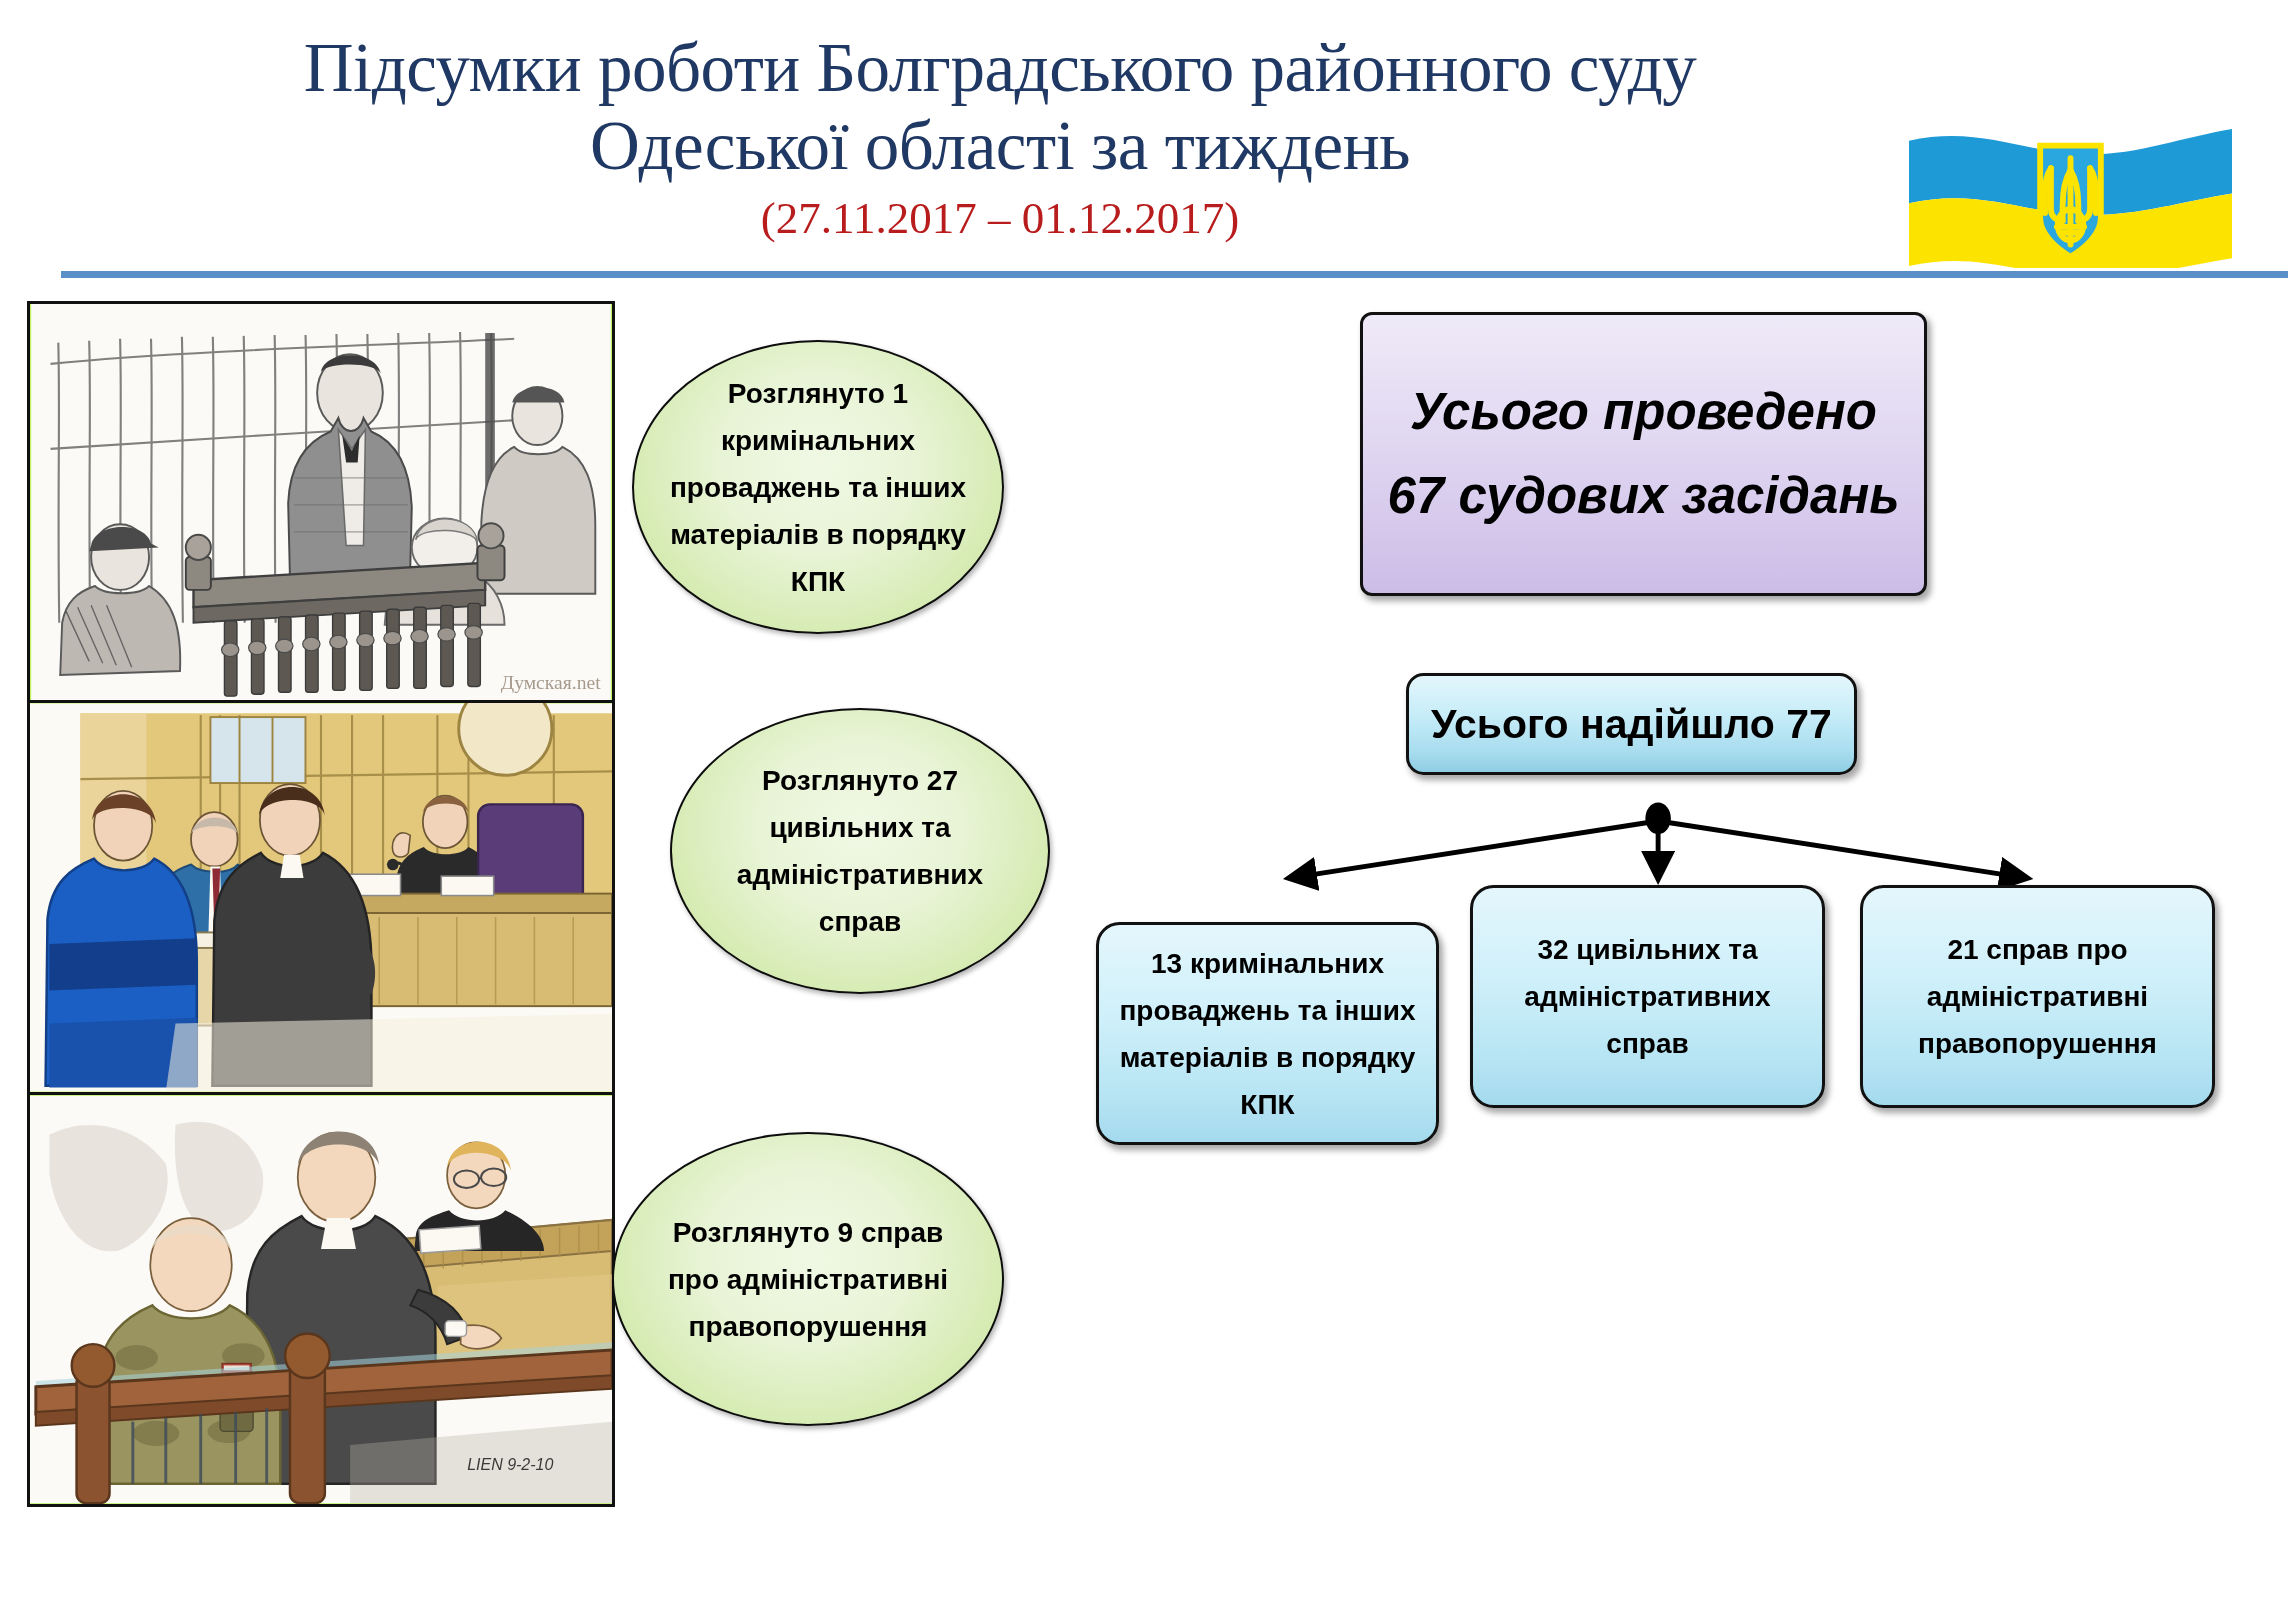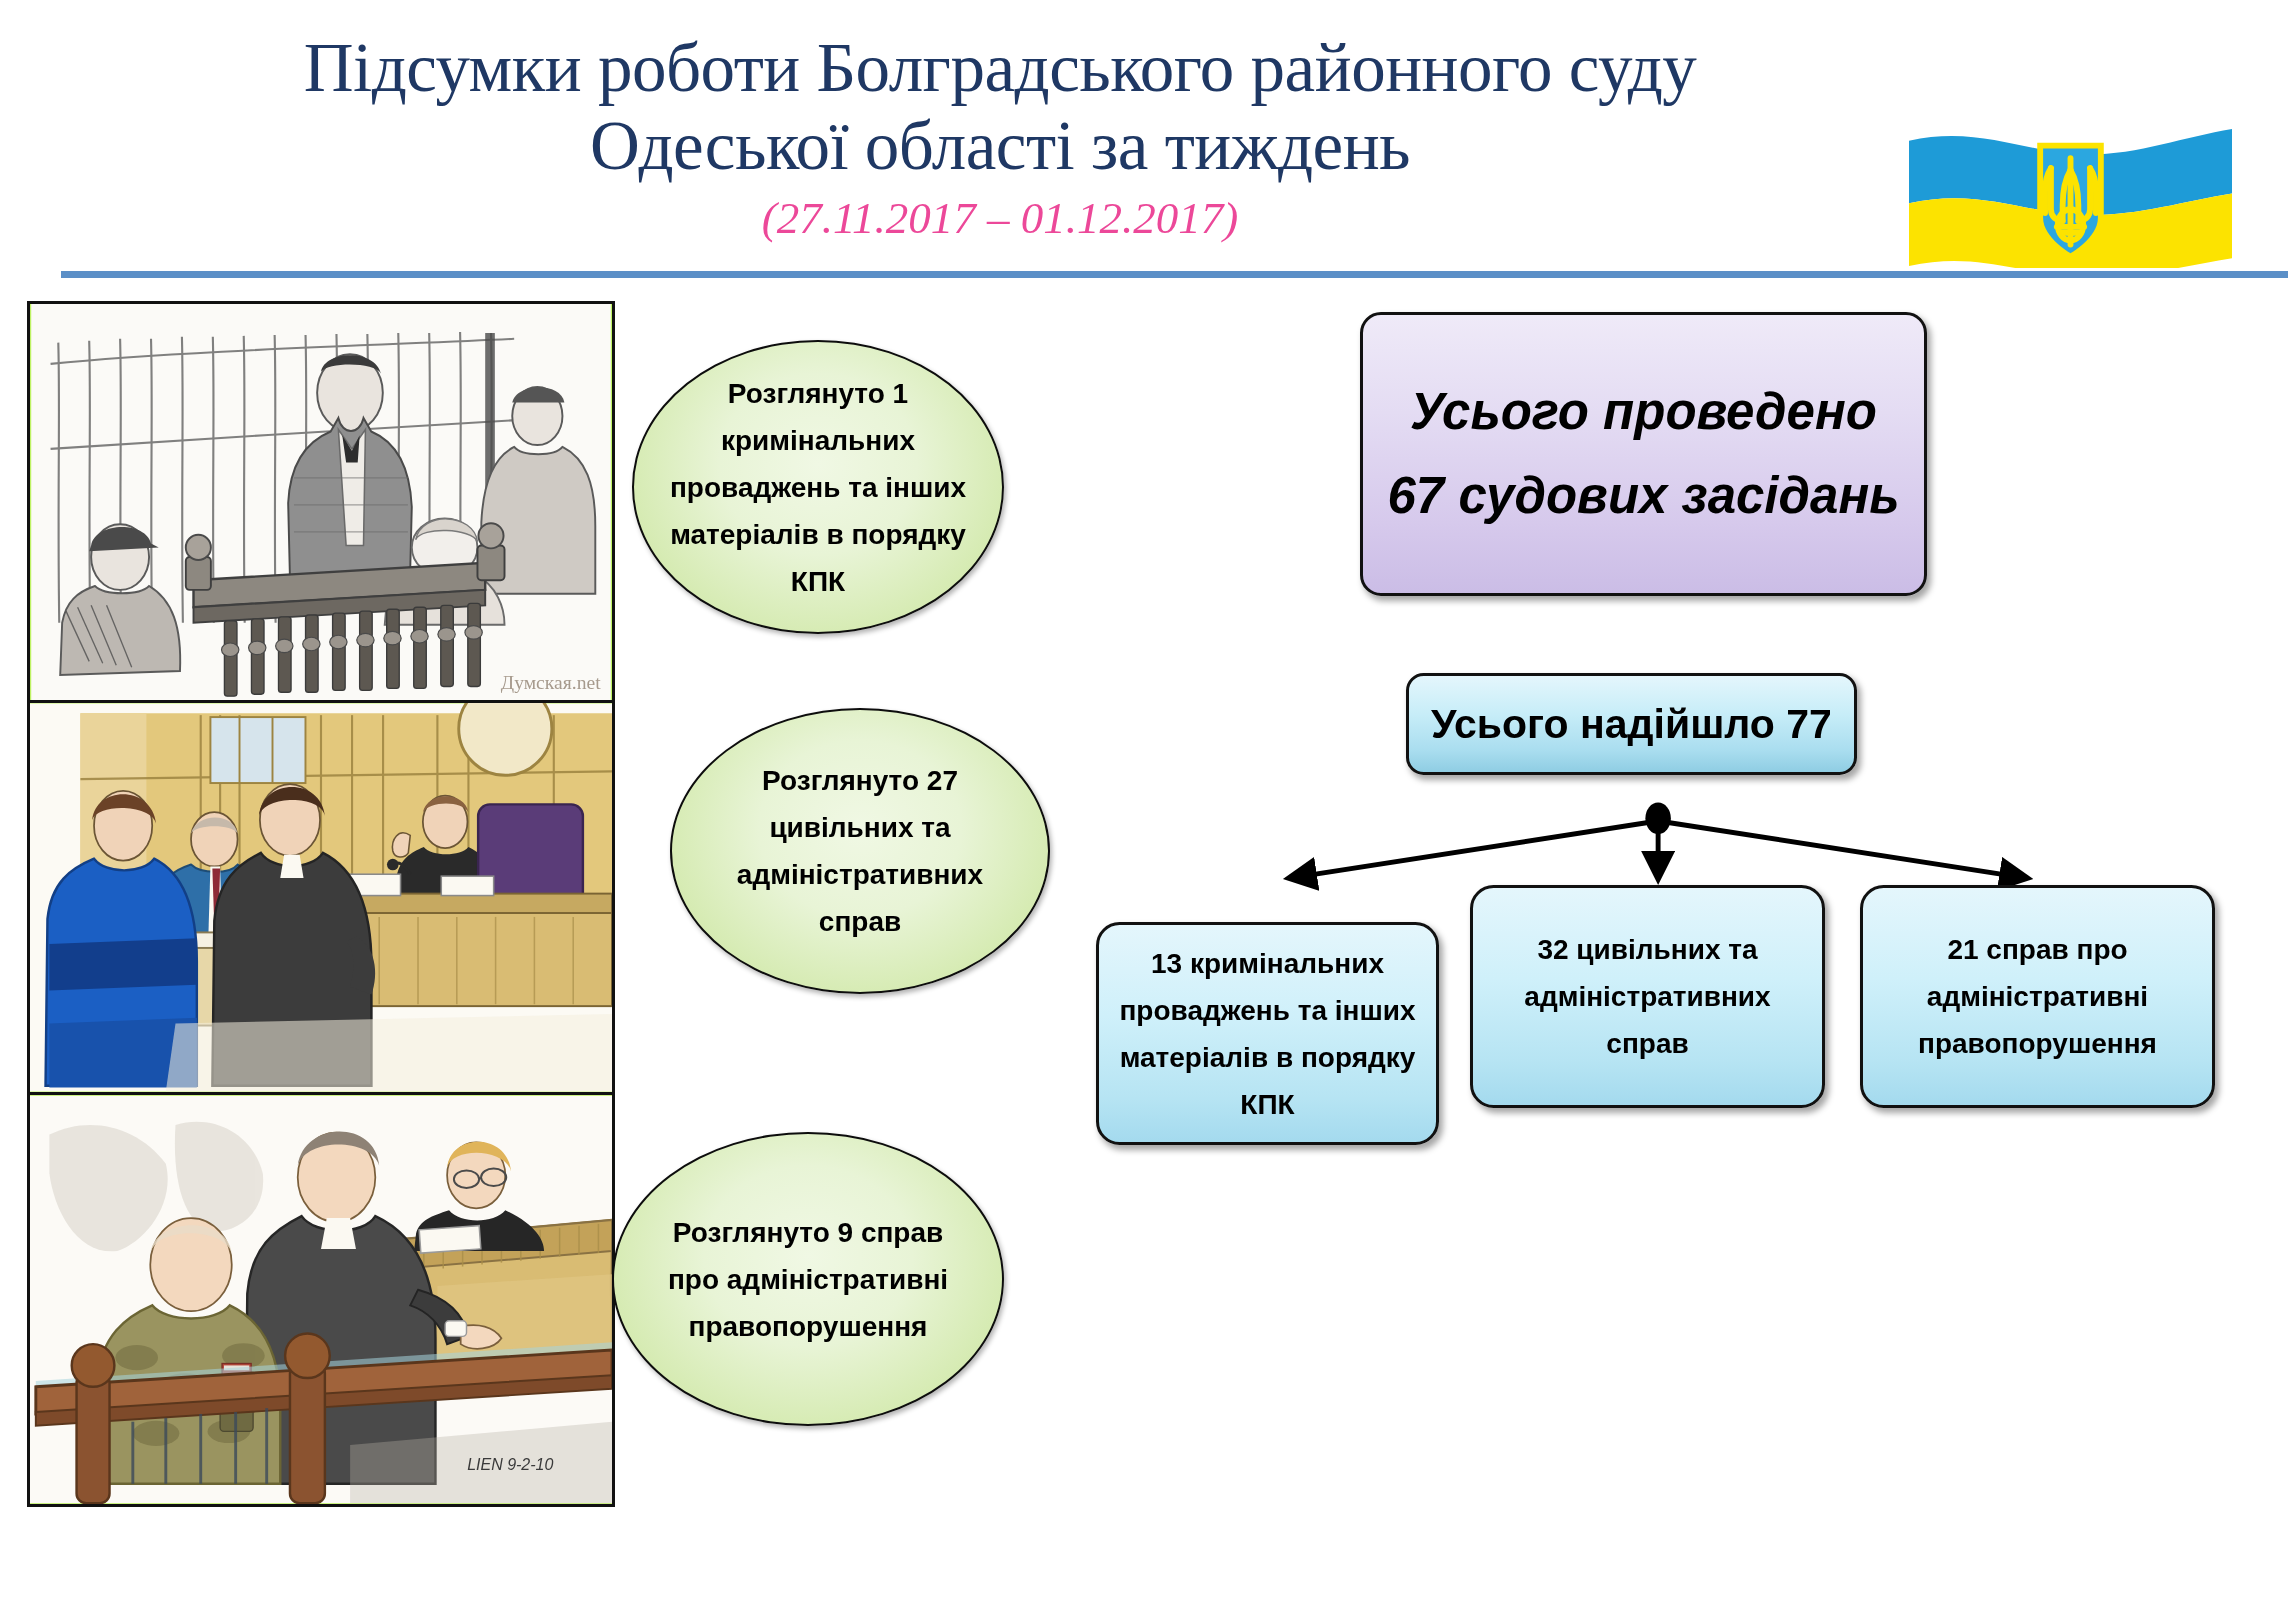--- a/index.html
+++ b/index.html
@@ -35,23 +35,22 @@
     font-size: 69px;
     line-height: 78px;
     color: #1F3864;
     letter-spacing: -0.5px;
     white-space: nowrap;
   }
   .title-date {
     font-family: "Liberation Serif", serif;
     font-size: 45px;
     line-height: 55px;
-    color: #ec4899;
+    color: #b91c1c;
     margin-top: 5.9px;
-    font-style: italic;
   }
   #header-rule {
     position: absolute;
     left: 61px;
     top: 271px;
     width: 2227px;
     height: 6.9px;
     background: #5B8FC7;
   }
 
@@ -127,21 +126,21 @@
   #ellipse-2 { left: 670px; top: 708px; width: 380px; height: 286px; }
   #ellipse-3 { left: 612px; top: 1132px; width: 392px; height: 294px; }
 
   
   #purple-box {
     position: absolute;
     left: 1360px;
     top: 312px;
     width: 567px;
     height: 284px;
-    border-radius: 21px;
+    border-radius: 12px;
     border: 3.9px solid #111111;
     background: linear-gradient(180deg, #EFEAF8 0%, #E4DCF3 35%, #D6C9EC 75%, #CBBDE6 100%);
     box-shadow: 3.9px 4.9px 6.9px rgba(0,0,0,0.35);
     display: flex;
     align-items: center;
     justify-content: center;
     box-sizing: border-box;
   }
   #purple-text {
     text-align: center;

